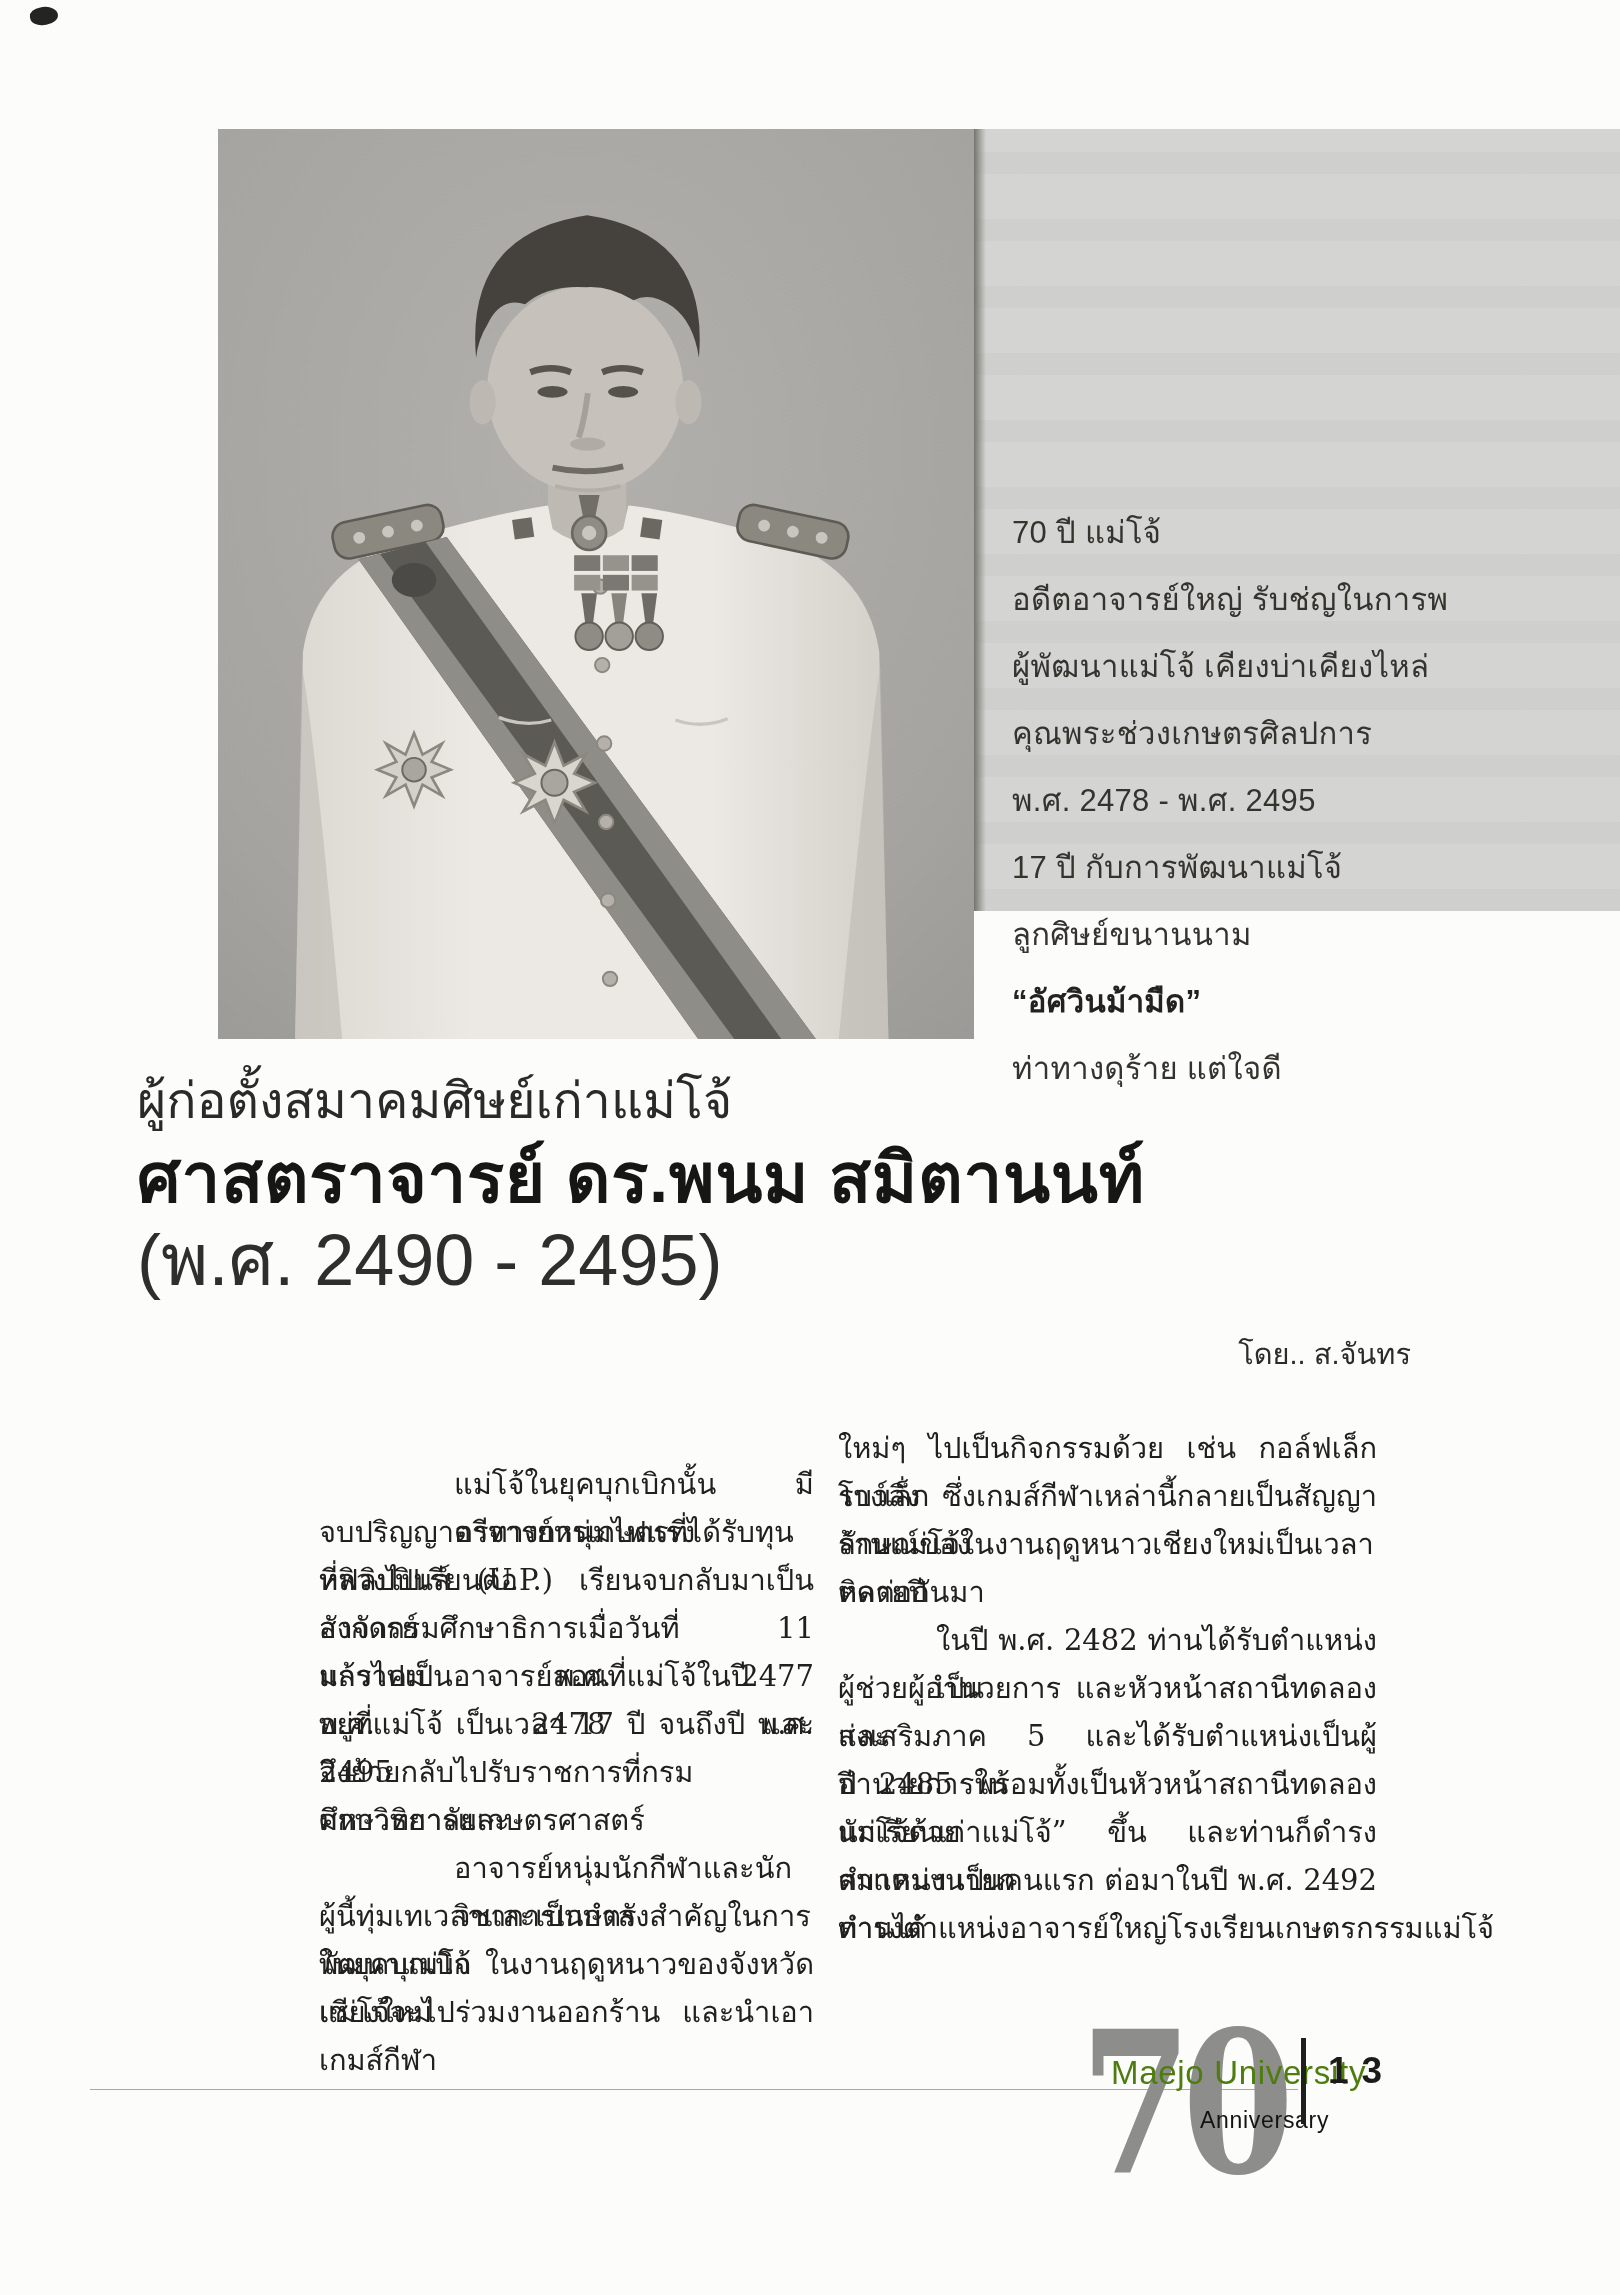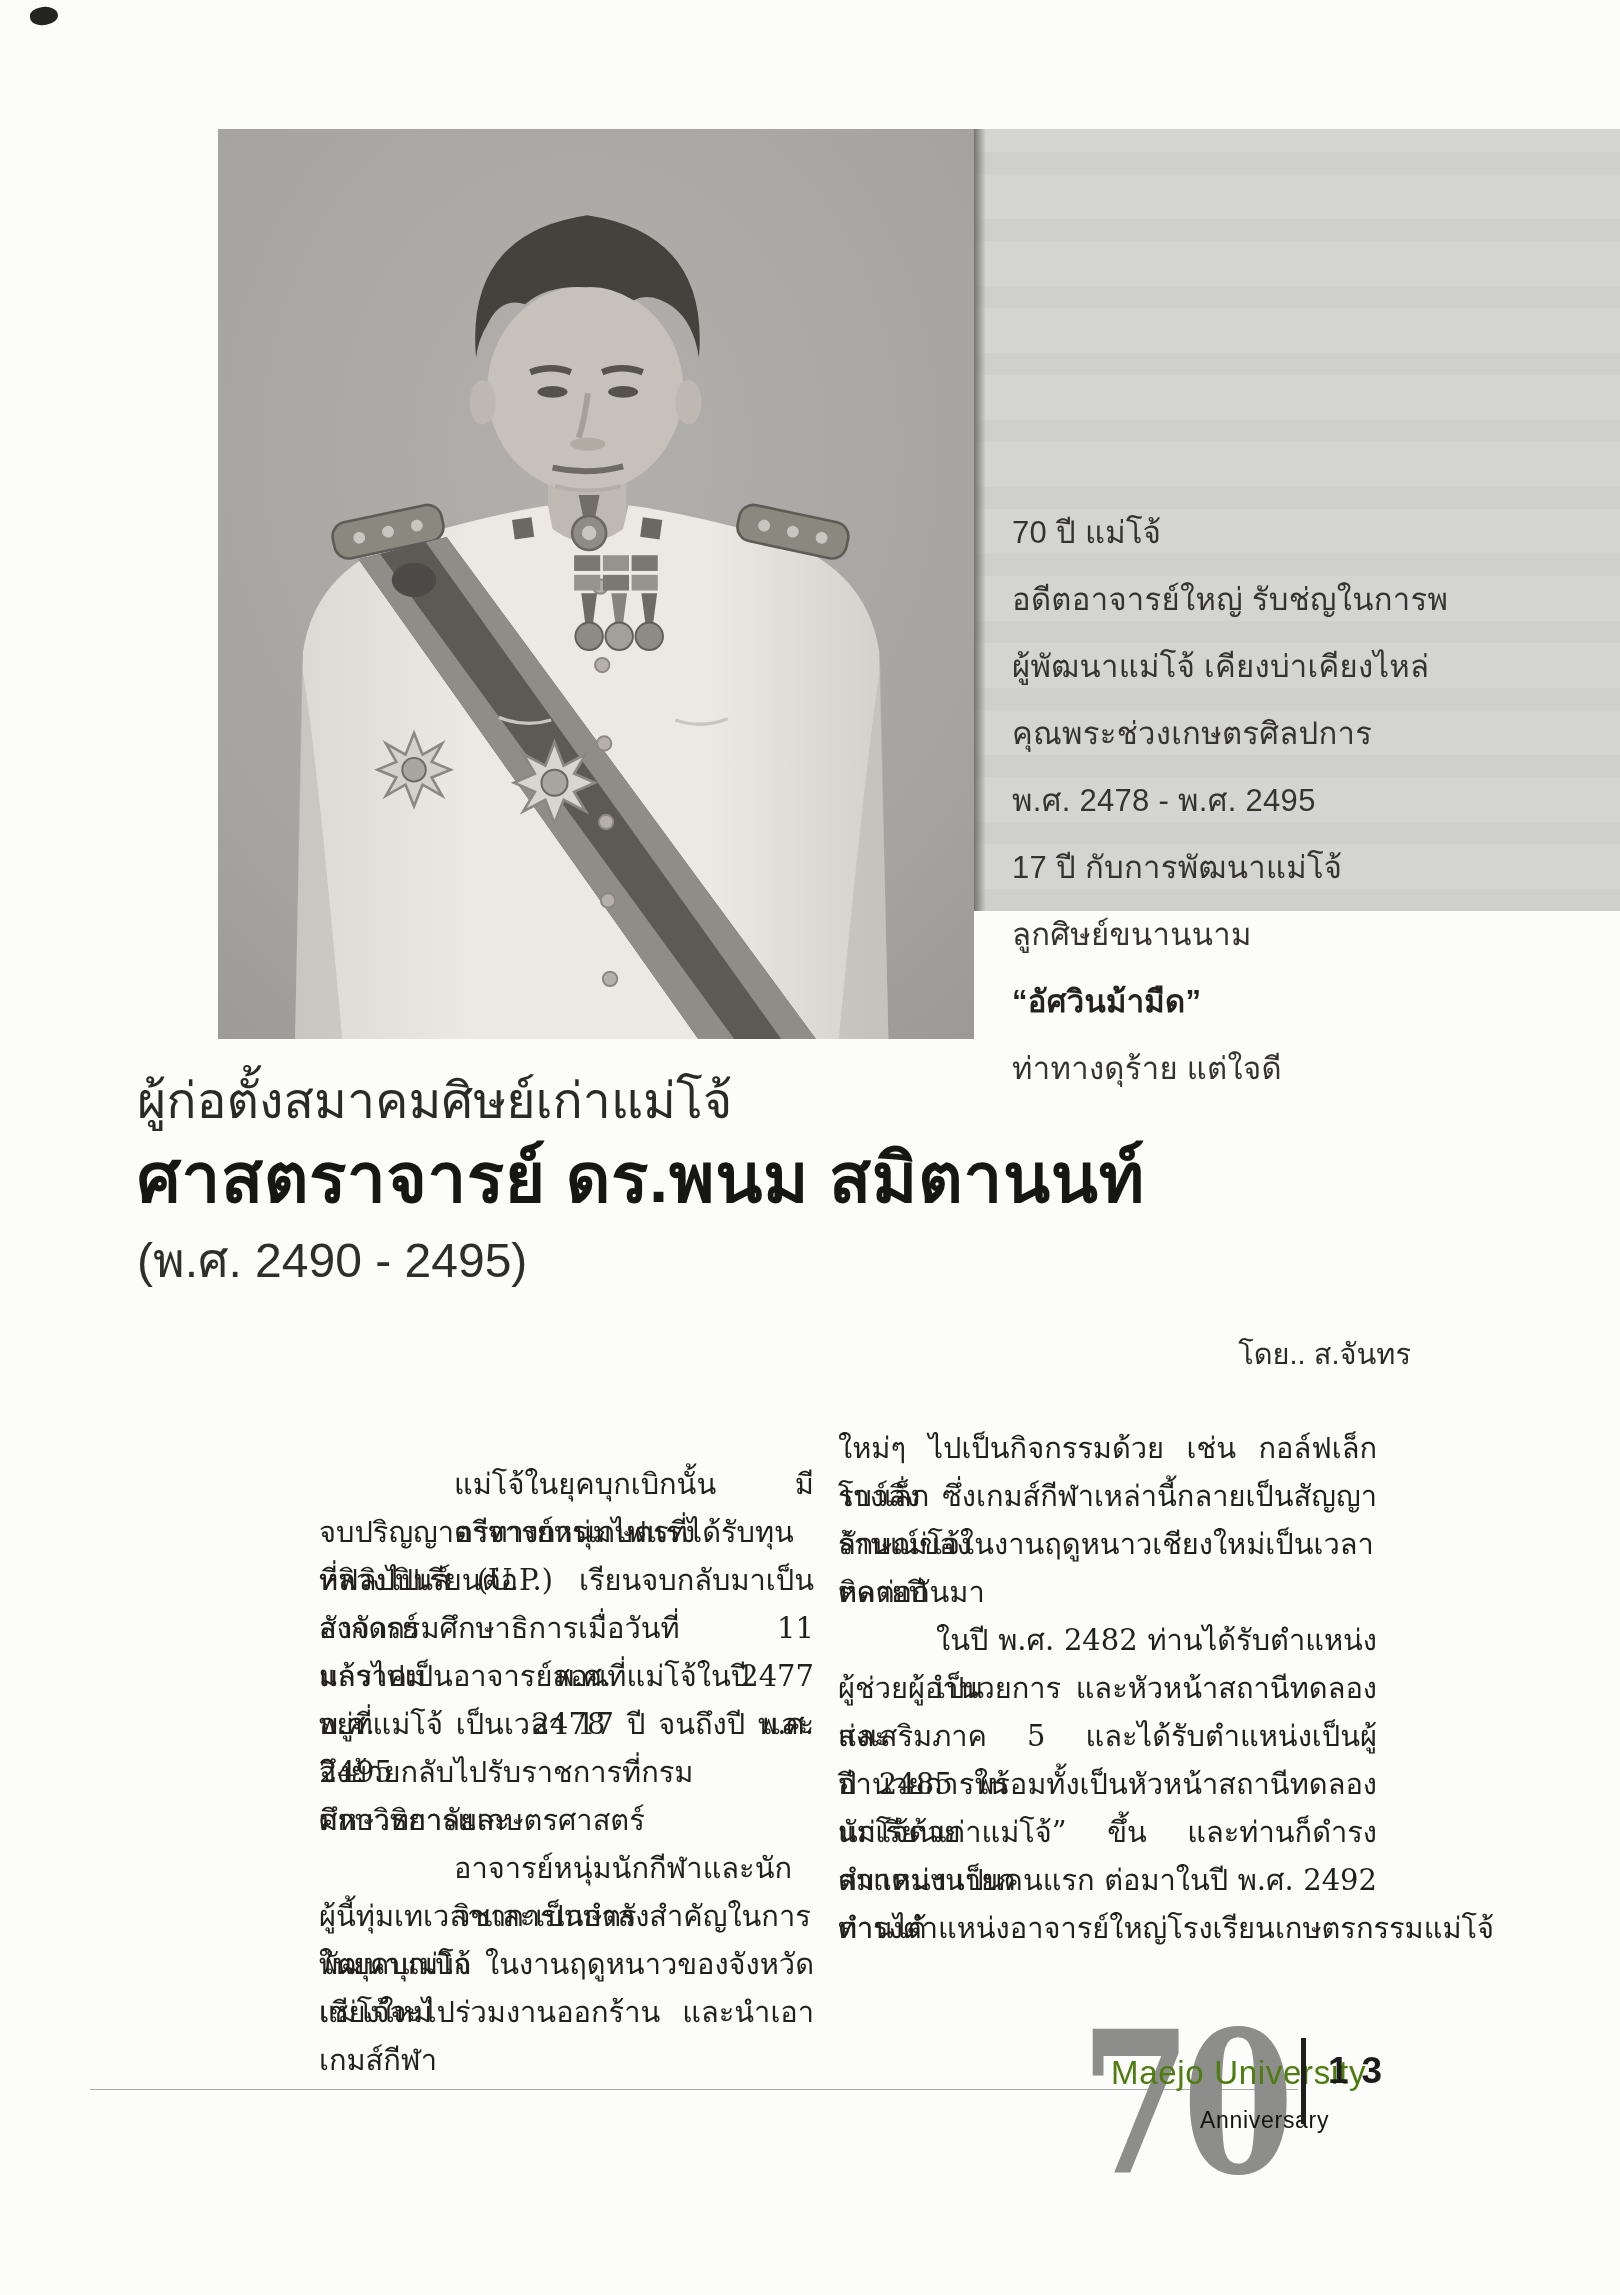--- a/index.html
+++ b/index.html
@@ -47,21 +47,21 @@
     position:absolute;left:137px;top:1067px;width:1346px;
   }
   .kicker{
     font-size:50px;font-weight:500;color:#2a2a27;line-height:69px;
   }
   .title{
     font-size:69px;font-weight:800;color:#161614;line-height:86px;
     letter-spacing:0.7px;
   }
   .subtitle{
-    font-size:48px;font-weight:300;color:#2e2e2b;line-height:77px;
+    font-size:72px;font-weight:300;color:#2e2e2b;line-height:77px;
   }
   .byline{
     position:absolute;right:210px;top:1331px;
     font-size:29px;color:#2b2b28;
   }
   
   .article{position:absolute;left:0;top:1424px;width:1621px;}
   .col{
     position:absolute;top:0;
     font-family:"DejaVu Serif","Liberation Serif",serif;

